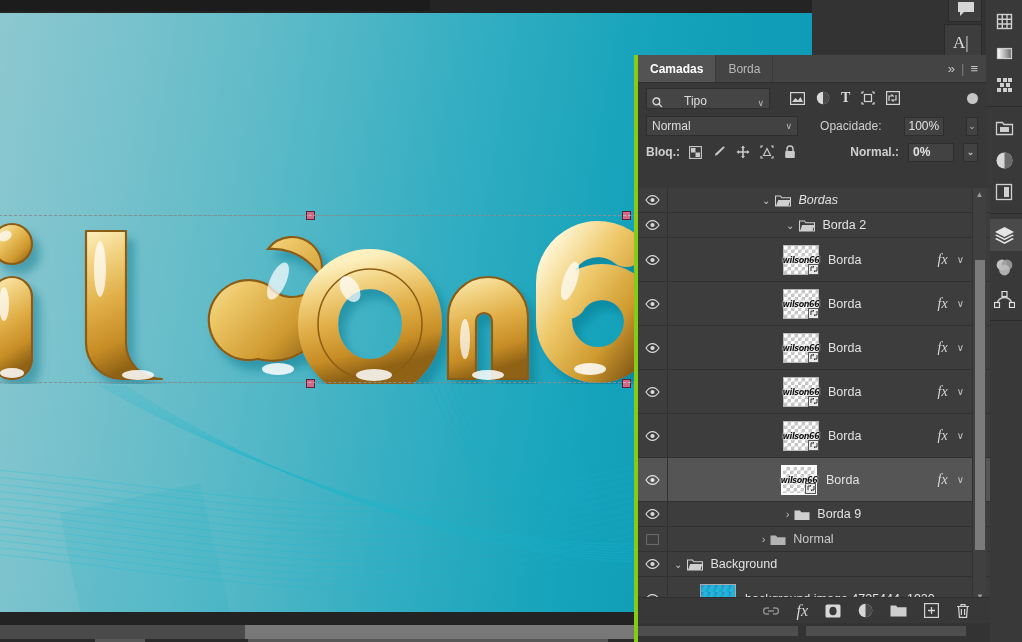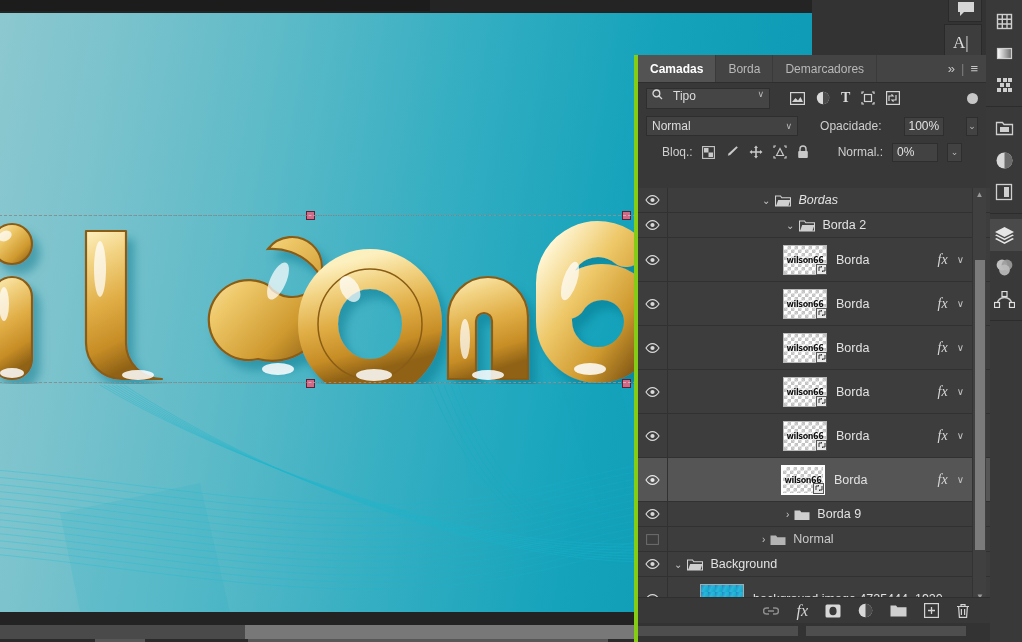--- a/index.html
+++ b/index.html
@@ -123,21 +123,21 @@
     margin-left: auto; display: flex; align-items: center; gap: 6px;
     padding-right: 8px; color: #c5c5c5; font-size: 13px;
   }
 
   .filter-row {
     height: 30px; display: flex; align-items: center; padding: 0 8px;
     background: #383838; gap: 8px;
   }
   .filter-select {
     width: 124px; height: 21px; background: #454545; border: 1px solid #2e2e2e;
-    display: flex; align-items: flex-start; padding: 0 5px; gap: 10px;
+    display: flex; align-items: flex-end; padding: 0 5px; gap: 21px;
     font-size: 12px; color: #ddd; position: relative;
   }
   .filter-select .chev { margin-left: auto; font-size: 9px; color: #bbb; }
   .filter-icons { display: flex; align-items: center; gap: 11px; margin-left: 12px; color: #d0d0d0; }
   .filter-toggle {
     margin-left: auto; width: 11px; height: 11px; border-radius: 50%;
     background: #c6c6c6;
   }
 
   .mode-row {
@@ -151,47 +151,48 @@
   .lbl { font-size: 12px; color: #cfcfcf; white-space: nowrap; }
   .num-field {
     width: 46px; height: 19px; background: #424242; border: 1px solid #2e2e2e;
     display: flex; align-items: center; padding: 0 4px; font-size: 12px; color: #e2e2e2;
   }
   .tiny-chev {
     width: 15px; height: 19px; background: #424242; border: 1px solid #2e2e2e;
     display: flex; align-items: center; justify-content: center; font-size: 9px; color: #bbb;
   }
 
-  .lock-row { height: 26px; display: flex; align-items: center; padding: 0 24px; gap: 9px; }
+  .lock-row { height: 26px; display: flex; align-items: center; padding: 0 8px; gap: 9px; font-weight: bold; }
   .lock-icons { display: flex; align-items: center; gap: 10px; color: #c9c9c9; }
 
   
   .layer-list {
     position: absolute; left: 0; top: 133px; width: 352px; height: 415px;
     overflow: hidden; background: #3a3a3a;
   }
   .layer-row {
     position: relative; height: 44px; display: flex; align-items: center;
     border-bottom: 1px solid #313131; background: #3d3d3d;
   }
   .layer-row.group { height: 25px; background: #3d3d3d; }
   .layer-row.selected { background: #555; }
   .eye-cell {
     width: 30px; height: 100%; display: flex; align-items: center; justify-content: center;
     border-right: 1px solid #313131; flex: none;
   }
   .eye-cell.off { }
   .thumb {
-    width: 44px; height: 30px; flex: none;
+    width: 36px; height: 30px; flex: none;
     background-image:
       linear-gradient(45deg, #c3c3c3 25%, transparent 25%, transparent 75%, #c3c3c3 75%),
       linear-gradient(45deg, #c3c3c3 25%, #fff 25%, #fff 75%, #c3c3c3 75%);
     background-size: 7px 7px; background-position: 0 0, 3.5px 3.5px;
     border: 1px solid #b9b9b9;
     position: relative;
+    font-style: italic;
   }
   .thumb.selected-border { border: 2px solid #fff; }
   .thumb .tword {
     position: absolute; left: 50%; top: 50%; transform: translate(-50%,-50%);
     font-family: "DejaVu Sans", sans-serif; font-size: 8px; font-weight: bold;
     color: #111; letter-spacing: -.4px; white-space: nowrap;
     text-shadow: 0 0 2px #fff, 0 0 2px #fff;
   }
   .thumb .badge {
     position: absolute; right: -1px; bottom: -1px; width: 11px; height: 11px;
@@ -480,23 +481,20 @@
 
   <div class="panel">
 
     <div class="tabs">
       <div class="tab active">
         <span>Camadas</span>
       </div>
       <div class="tab">
         <span>Borda</span>
       </div>
-      <div class="tab">
-        <span>Demarcadores</span>
-      </div>
       <div class="tabs-right">
         <span>»</span>
         <span style="color:#7d7d7d;">|</span>
         <span>≡</span>
       </div>
     </div>
 
     <div class="filter-row">
       <div class="filter-select">
         <svg width="11" height="11" viewBox="0 0 11 11">

